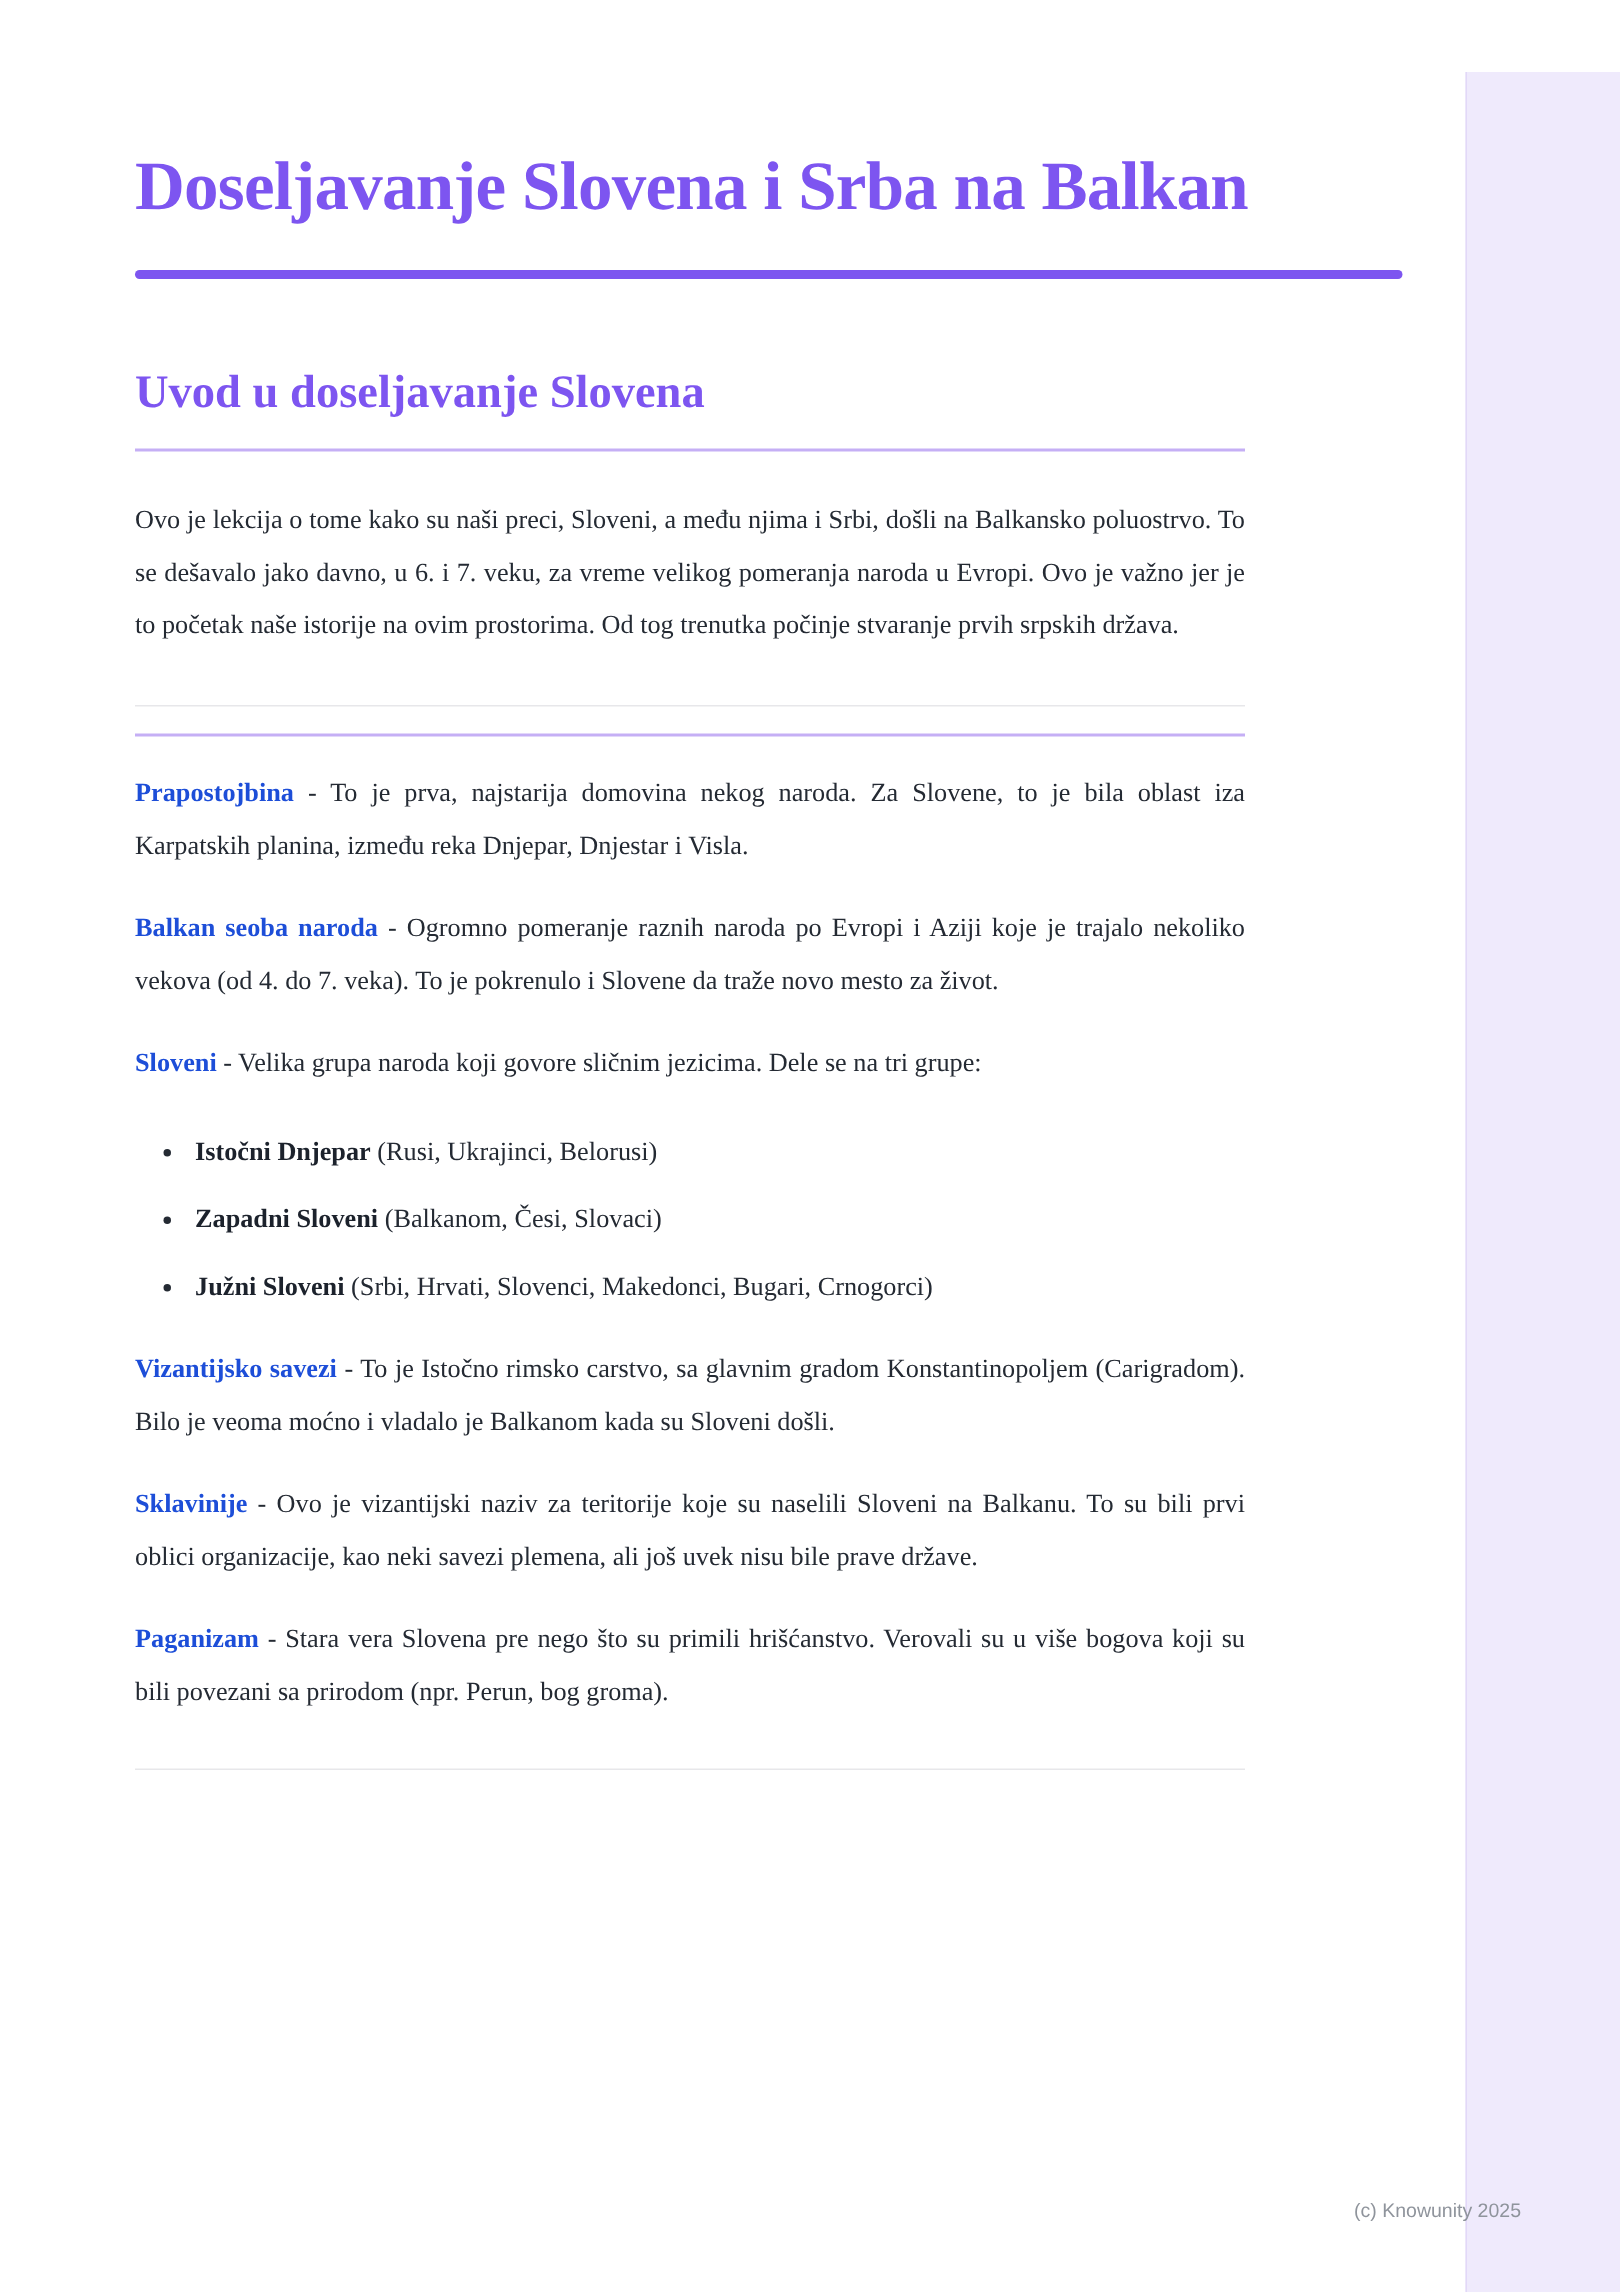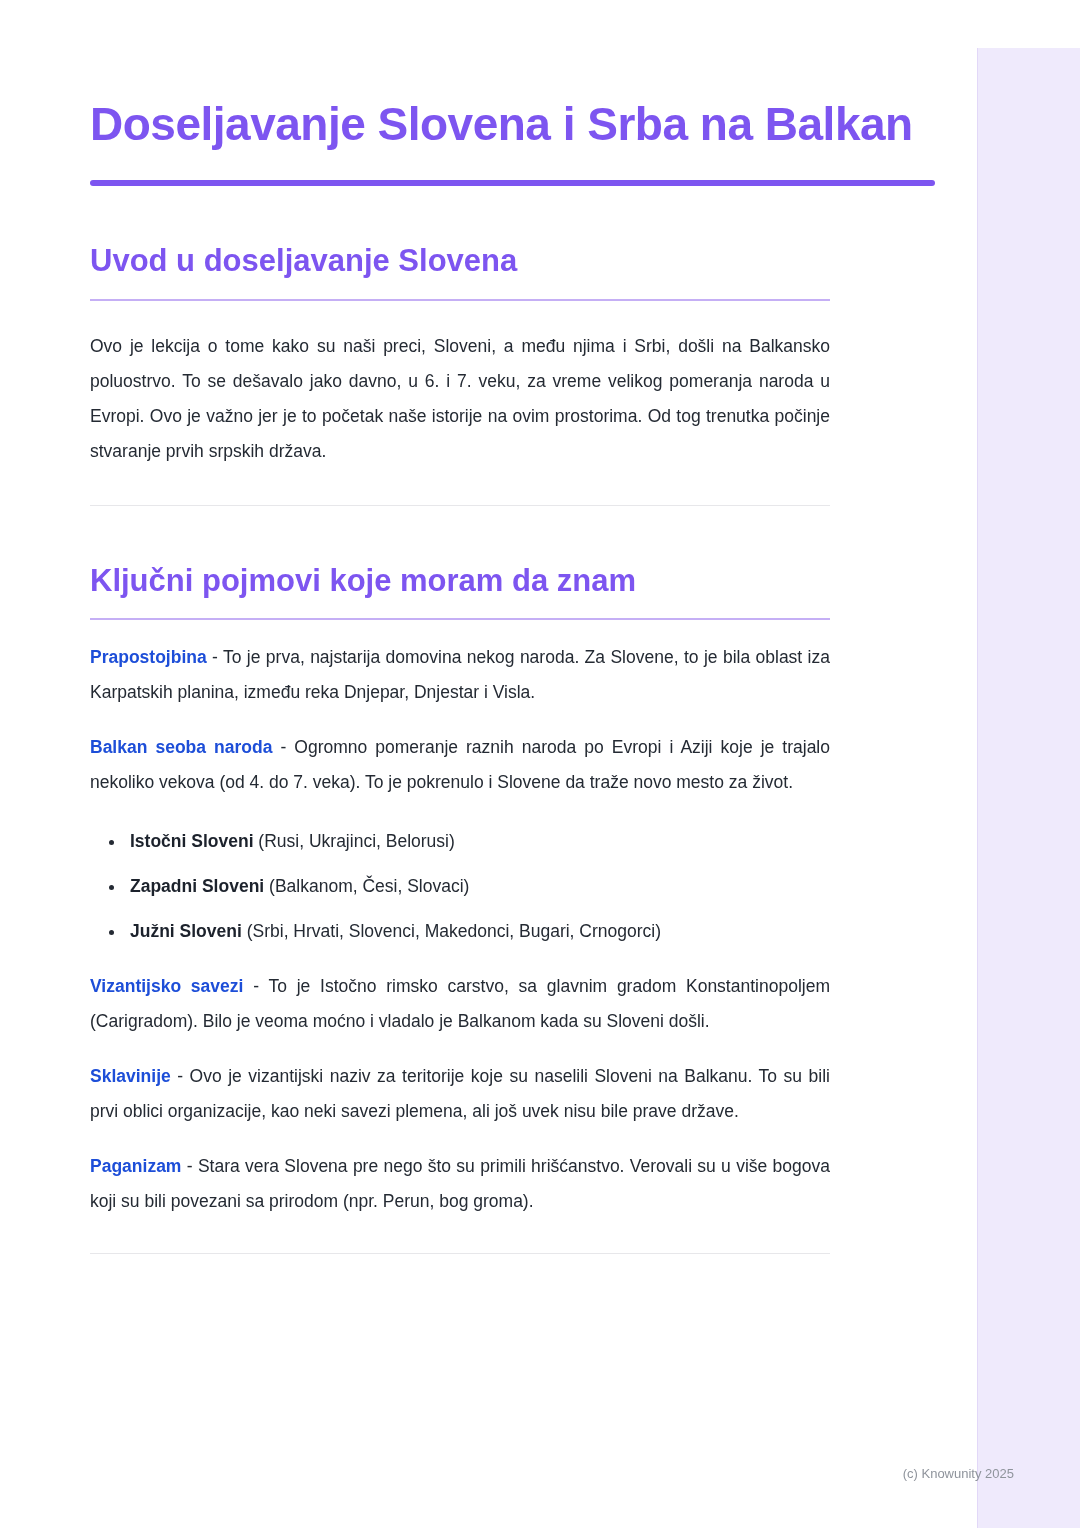--- a/index.html
+++ b/index.html
@@ -20,20 +20,21 @@
     width: 103px;
     height: 1480px;
     background: #efeafc;
     border-left: 1px solid #e2d8f8;
   }
   .content {
     position: absolute;
     left: 90px;
     top: 0;
     width: 845px;
+    font-family: Liberation Serif, serif;
   }
   h1.page-title {
     margin: 95px 0 0 0;
     font-size: 46px;
     line-height: 1.28;
     font-weight: 800;
     letter-spacing: -0.5px;
     color: #7d55f0;
     width: 845px;
   }
@@ -115,37 +116,40 @@
 
   <section>
     <h2 class="section-heading">Uvod u doseljavanje Slovena</h2>
     <div class="heading-underline"></div>
     <p class="body-text">Ovo je lekcija o tome kako su naši preci, Sloveni, a među njima i Srbi, došli na Balkansko poluostrvo. To se dešavalo jako davno, u 6. i 7. veku, za vreme velikog pomeranja naroda u Evropi. Ovo je važno jer je to početak naše istorije na ovim prostorima. Od tog trenutka počinje stvaranje prvih srpskih država.</p>
   </section>
 
   <div class="section-divider"></div>
 
   <section>
-    <h2 class="section-heading">Ključni pojmovi koje moram da znam</h2>
     <div class="heading-underline"></div>
 
     <p class="body-text term-paragraph">
       <strong>Prapostojbina</strong>
       <span>- To je prva, najstarija domovina nekog naroda. Za Slovene, to je bila oblast iza Karpatskih planina, između reka Dnjepar, Dnjestar i Visla.</span>
     </p>
 
     <p class="body-text term-paragraph">
       <strong>Balkan seoba naroda</strong>
       <span>- Ogromno pomeranje raznih naroda po Evropi i Aziji koje je trajalo nekoliko vekova (od 4. do 7. veka). To je pokrenulo i Slovene da traže novo mesto za život.</span>
     </p>
 
+    <p class="body-text term-paragraph">
+      <strong>Sloveni</strong>
+      <span>- Velika grupa naroda koji govore sličnim jezicima. Dele se na tri grupe:</span>
+    </p>
 
     <ul class="groups-list">
       <li>
-        <strong>Istočni Sloveni</strong><span> (Rusi, Ukrajinci, Belorusi)</span>
+        <strong>Istočni Dnjepar</strong><span> (Rusi, Ukrajinci, Belorusi)</span>
       </li>
       <li>
         <strong>Zapadni Sloveni</strong><span> (Balkanom, Česi, Slovaci)</span>
       </li>
       <li>
         <strong>Južni Sloveni</strong><span> (Srbi, Hrvati, Slovenci, Makedonci, Bugari, Crnogorci)</span>
       </li>
     </ul>
 
     <p class="body-text term-paragraph">

